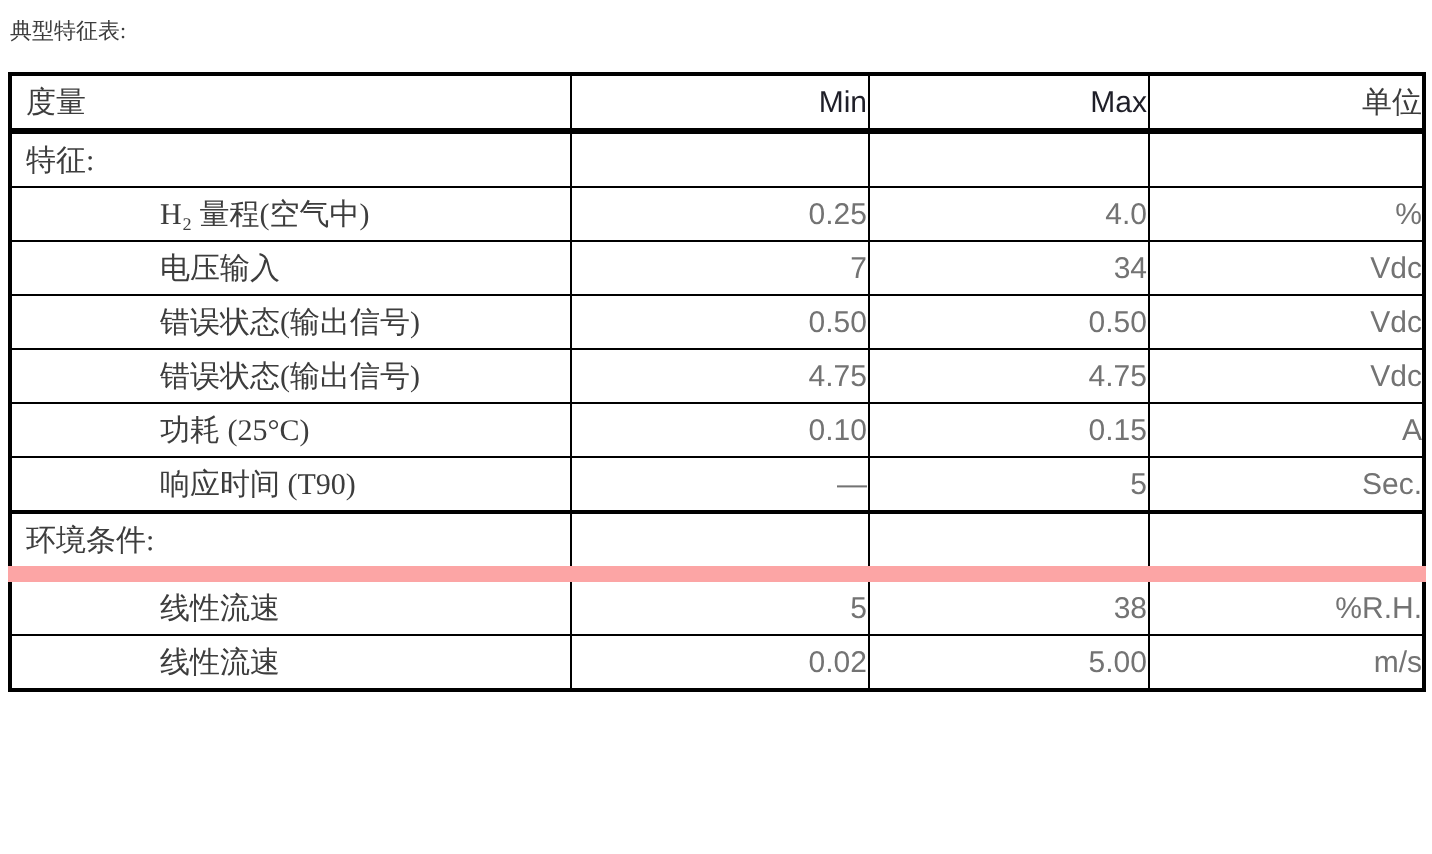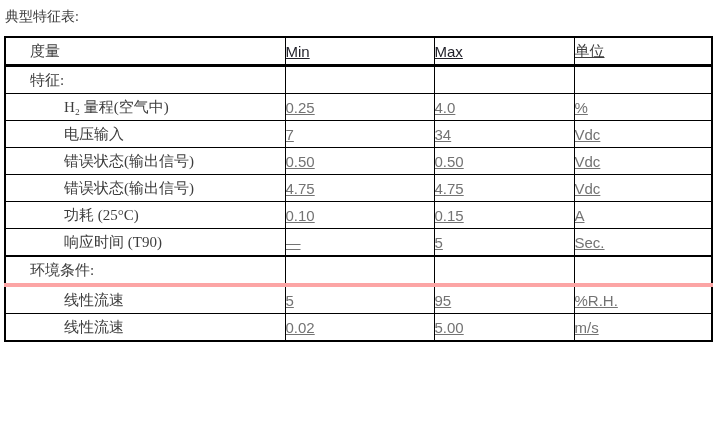--- a/index.html
+++ b/index.html
@@ -2,40 +2,40 @@
 <html><head>
 <meta charset="utf-8">
 <style>
   html,body{margin:0;padding:0;}
   body{
     width:716px;height:427px;overflow:hidden;background:#ffffff;
     font-family:"Liberation Sans","DejaVu Sans",sans-serif;
   }
   .page-title{
     margin:7px 0 0 5px;
-    font-size:14px;line-height:19px;color:#4d4d4d;
+    font-size:11px;line-height:19px;color:#4d4d4d;
     font-family:"Liberation Serif","DejaVu Serif",serif;
   }
   table.spec{
     border-collapse:collapse;table-layout:fixed;
     margin:10px 0 0 4px;width:707px;
     border:2px solid #000000;
   }
   td{
     border:1px solid #000000;
     height:26px;padding:0;
     font-size:15px;color:#737373;
     white-space:nowrap;overflow:hidden;
     vertical-align:middle;
   }
   tr.header-row td{height:26px;border-bottom:3px solid #000000;}
-  tr.env-section td{border-top:2px solid #000000;border-bottom:4px solid #fca5a5;}
-  td.metric{text-align:left;padding-left:24px;}
-  tr.data-row td.metric{padding-left:58px;}
-  td.center{text-align:left;text-decoration:underline;}
+  tr.env-section td{border-top:2px solid #000000;border-bottom:8px solid #fca5a5;}
+  td.metric{text-align:left;padding-left:7px;}
+  tr.data-row td.metric{padding-left:74px;}
+  td.center{text-align:right;}
   .cjk{
     font-family:"Liberation Serif","DejaVu Serif",serif;
     color:#3d3d3d;
   }
   tr.header-row td.latin{color:#1f1f28;}
 </style>
 </head>
 <body>
 
 <div class="page-title cjk">典型特征表:</div>
@@ -110,21 +110,21 @@
       <td class="metric cjk">环境条件:</td>
       <td class="center"></td>
       <td class="center"></td>
       <td class="center"></td>
     </tr>
 
 
     <tr class="data-row">
       <td class="metric cjk">线性流速</td>
       <td class="center">5</td>
-      <td class="center">95</td>
+      <td class="center">38</td>
       <td class="center">%R.H.</td>
     </tr>
 
     <tr class="data-row">
       <td class="metric cjk">线性流速</td>
       <td class="center">0.02</td>
       <td class="center">5.00</td>
       <td class="center">m/s</td>
     </tr>
   </tbody>

